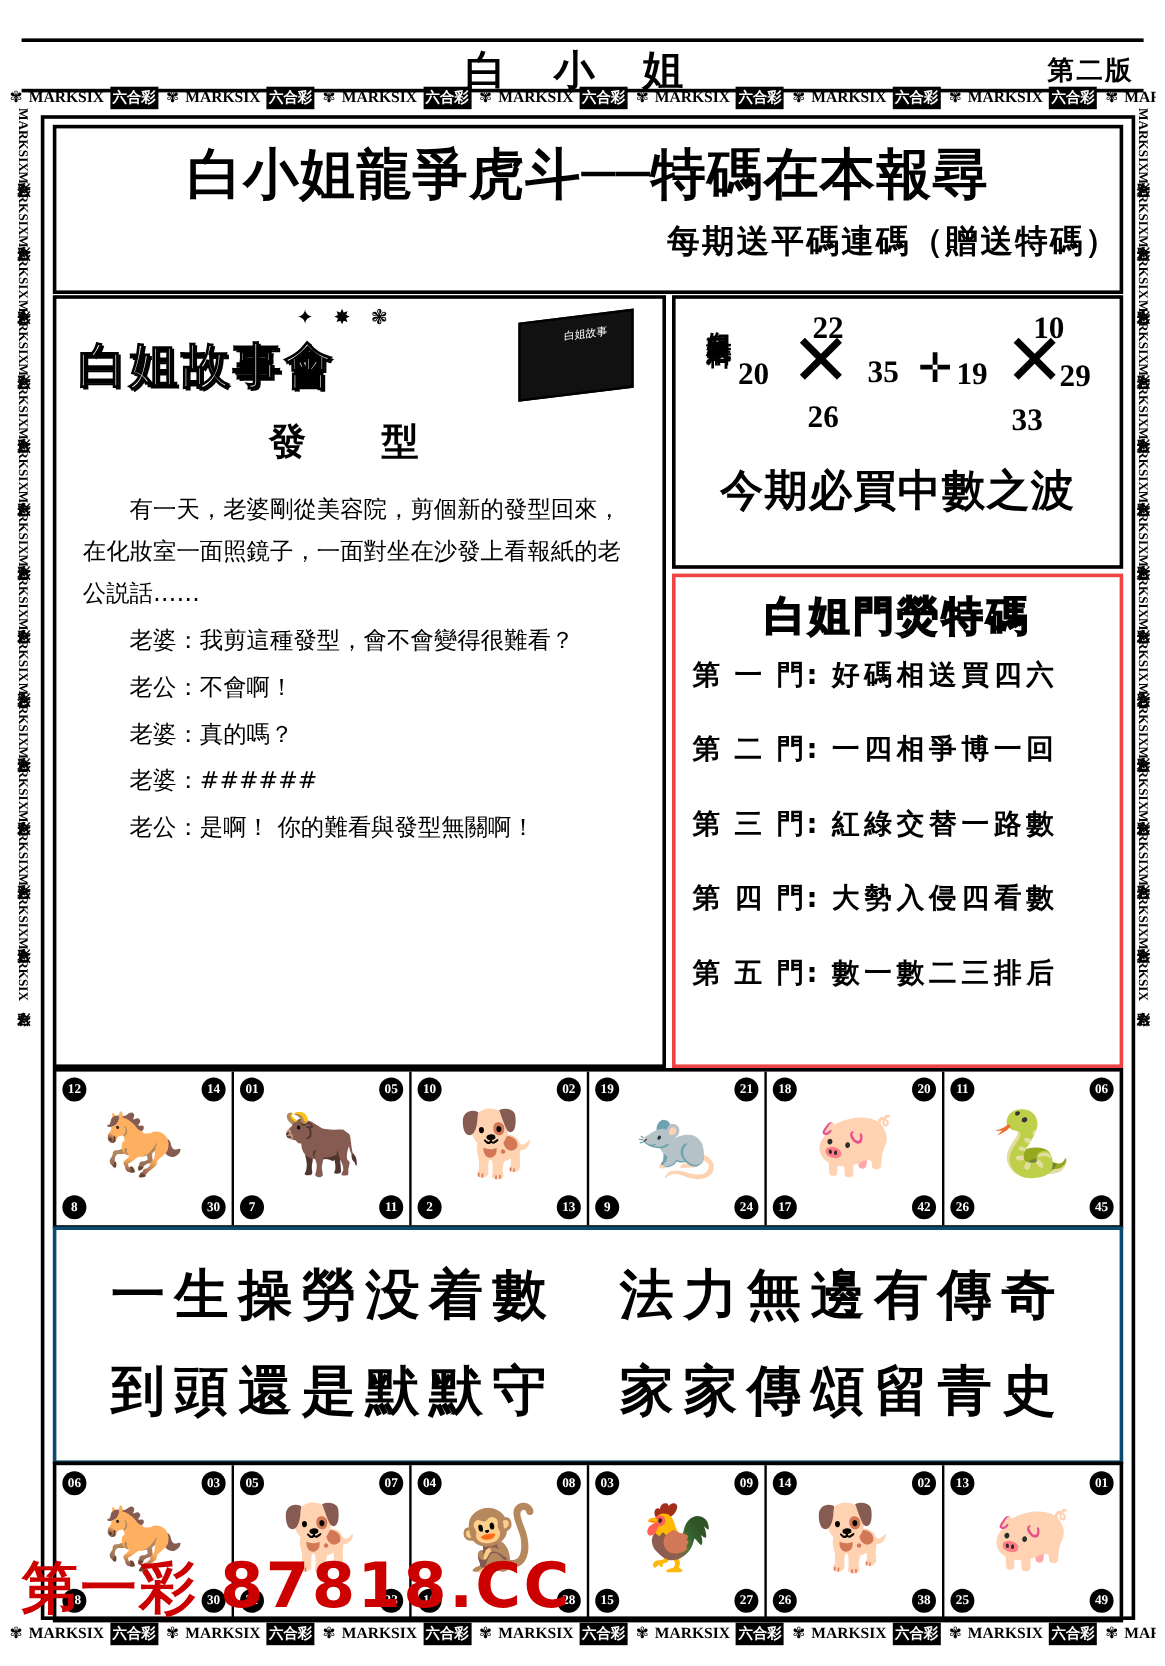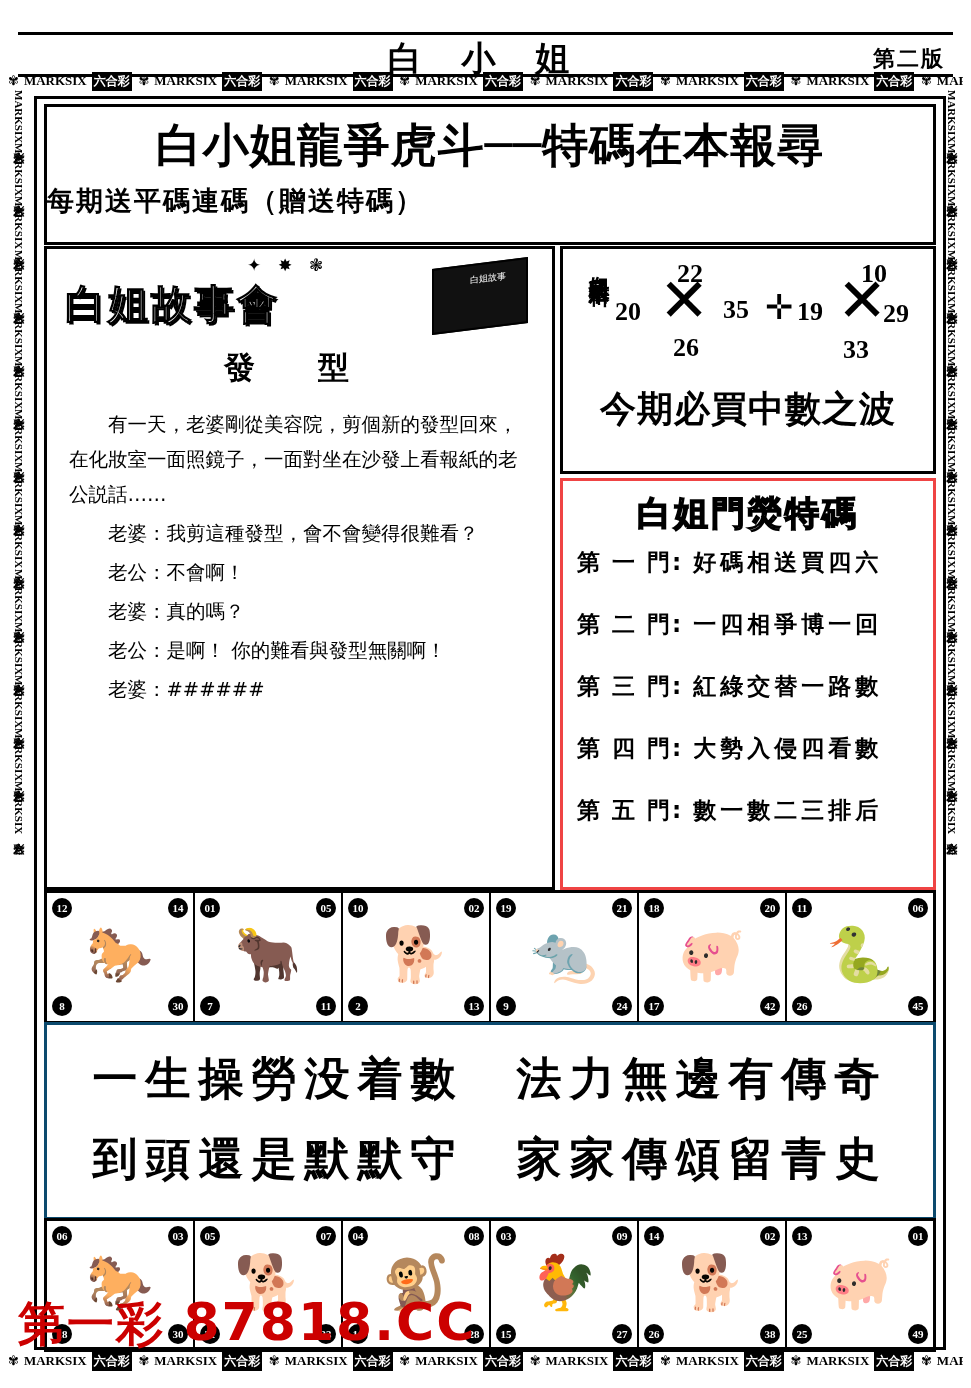--- a/index.html
+++ b/index.html
@@ -31,21 +31,21 @@
   .vstrip .vitem{writing-mode:vertical-rl;text-orientation:mixed;font-size:11px;font-weight:bold;
     font-family:"Liberation Serif","DejaVu Serif",serif;line-height:22px;}
 
   
   .frame{position:absolute;left:34px;top:96px;width:906px;height:1248px;border:3px solid #000;}
 
   
   .headline-box{position:absolute;left:44px;top:104px;width:886px;height:135px;border:3px solid #000;}
   .headline{position:absolute;left:0;right:0;top:8px;text-align:center;font-weight:bold;font-size:46px;
     font-family:"DejaVu Sans","Liberation Sans",sans-serif;letter-spacing:1px;}
-  .subline{position:absolute;left:0;right:0;top:76px;text-align:left;font-weight:bold;font-size:27px;
+  .subline{position:absolute;left:0;right:0;top:76px;text-align:right;font-weight:bold;font-size:27px;
     font-family:"DejaVu Sans","Liberation Sans",sans-serif;letter-spacing:2px;}
 
   
   .story-box{position:absolute;left:44px;top:246px;width:505px;height:638px;border:3px solid #000;}
   .story-logo{position:absolute;left:18px;top:28px;width:300px;height:56px;
     font-size:40px;font-weight:bold;letter-spacing:3px;
     font-family:"DejaVu Sans","Liberation Sans",sans-serif;
     -webkit-text-stroke:1px #000;color:#fff;text-shadow:2px 2px 0 #000;}
   .book{position:absolute;right:24px;top:14px;width:92px;height:62px;background:#111;
     transform:skewY(-7deg);border:2px solid #000;}
@@ -164,22 +164,22 @@
     <div class="sparkles">✦ ✸ ❃</div>
     <div class="story-logo">白姐故事會</div>
     <div class="book"></div>
     <div class="book-lbl">白姐故事</div>
     <div class="story-title">發 型</div>
     <div class="story-body">
       <p class="indent">有一天，老婆剛從美容院，剪個新的發型回來，在化妝室一面照鏡子，一面對坐在沙發上看報紙的老公説話……</p>
       <p class="indent">老婆：我剪這種發型，會不會變得很難看？</p>
       <p class="indent">老公：不會啊！</p>
       <p class="indent">老婆：真的嗎？</p>
+      <p class="indent">老婆：######</p>
       <p class="indent">老公：是啊！ 你的難看與發型無關啊！</p>
-      <p class="indent">老婆：######</p>
     </div>
   </div>
 
   <div class="num-box">
     <div class="num-side">白姐最后笨料</div>
     <div class="numwrap">
       <span class="nm" style="left:0px;top:40px;">20</span>
       <span class="nm" style="left:62px;top:2px;">22</span>
       <span class="nm" style="left:108px;top:38px;">35</span>
       <span class="nm" style="left:58px;top:76px;">26</span>

